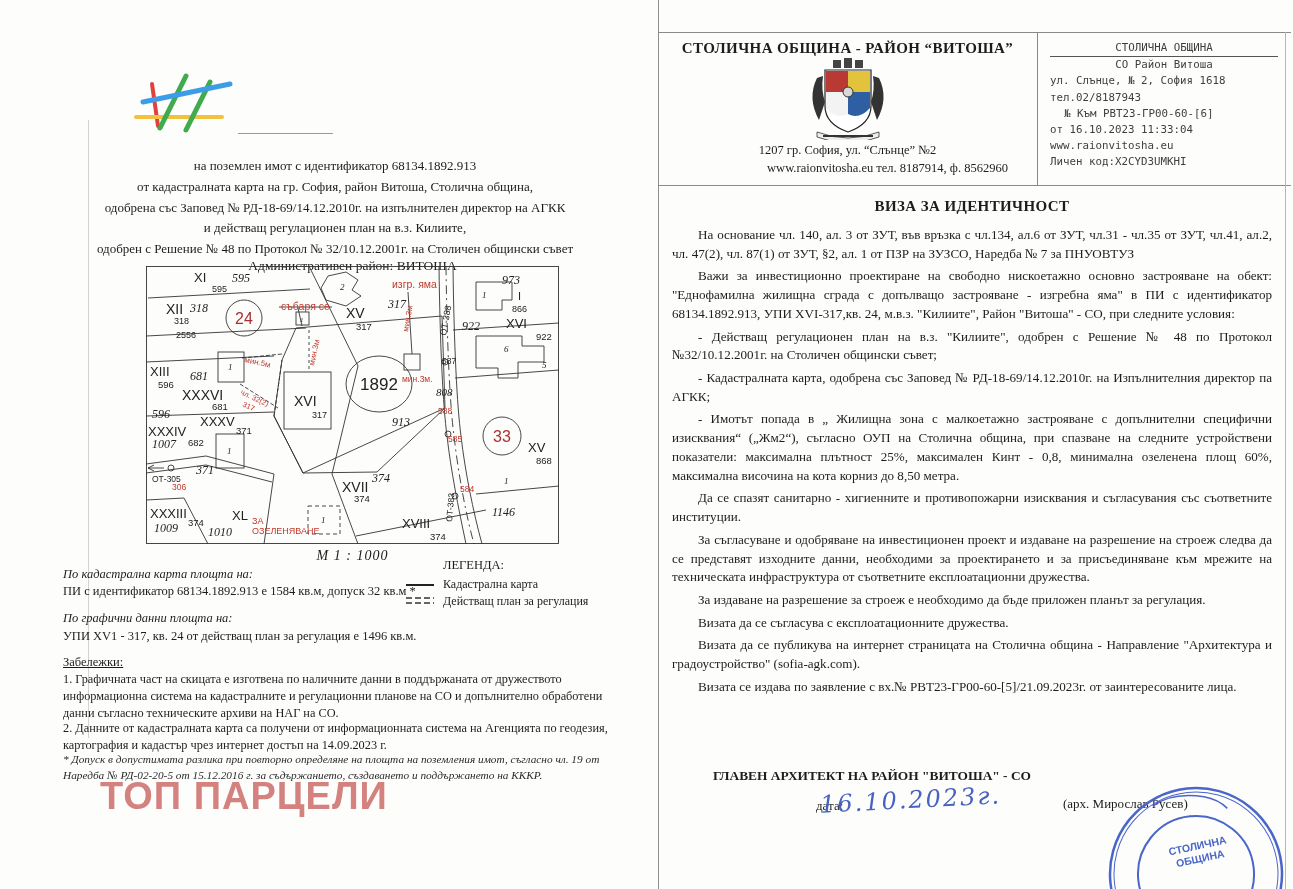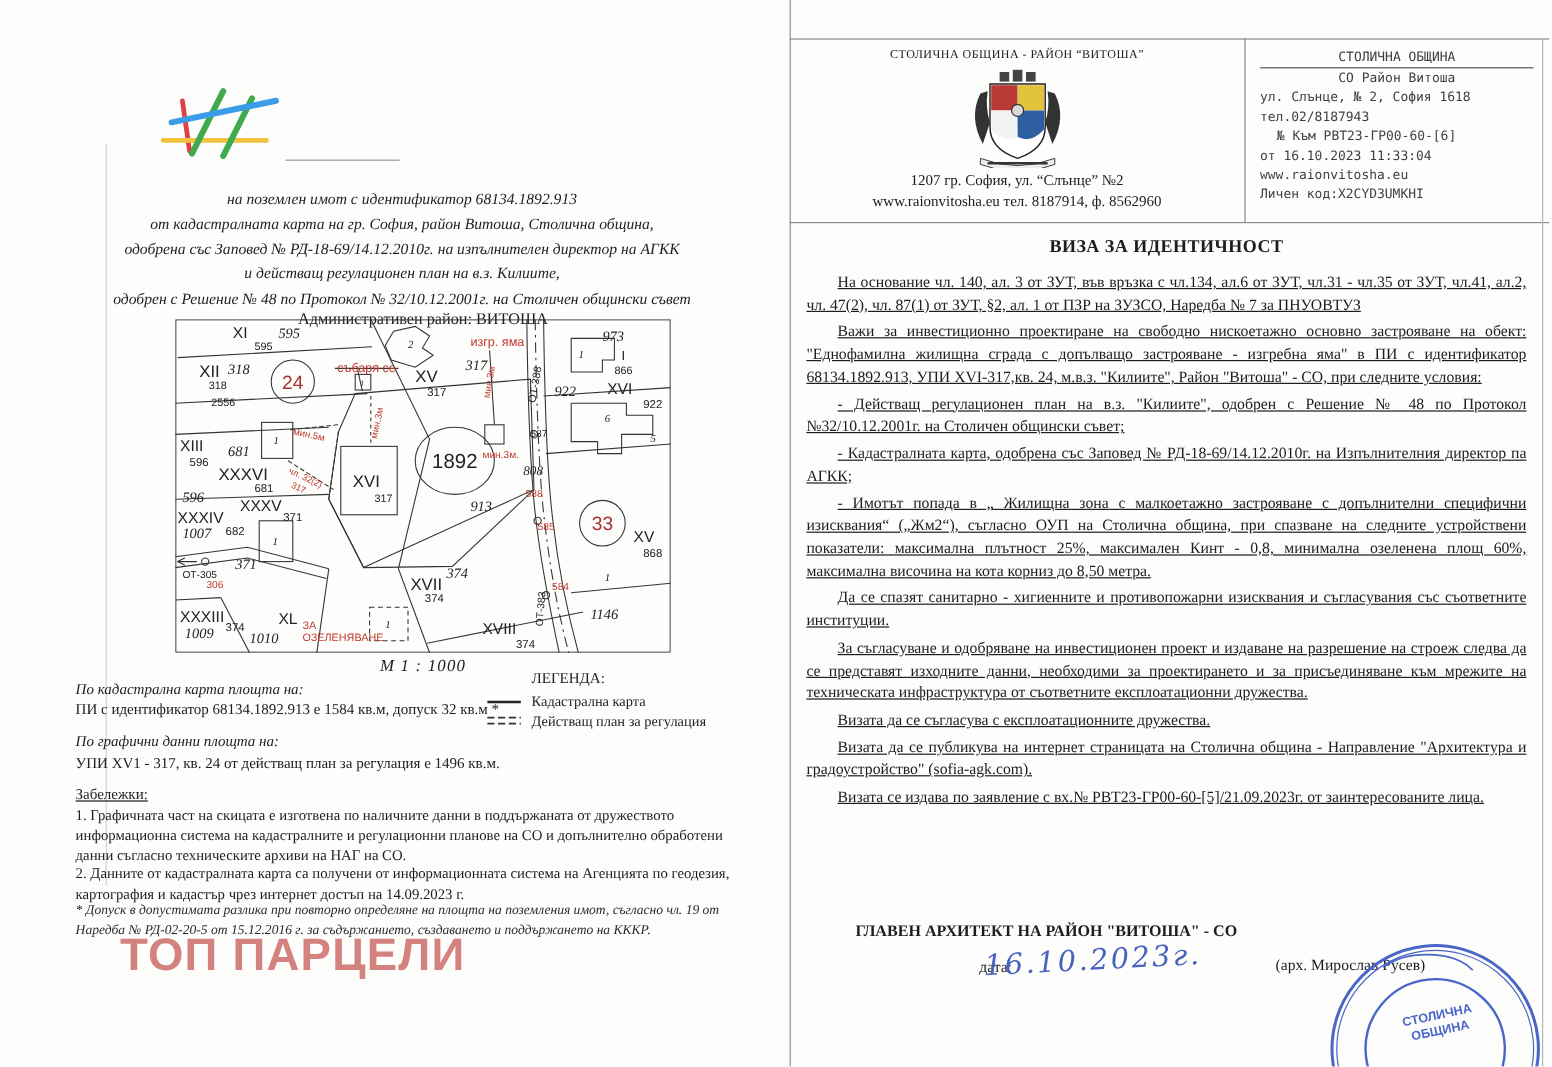--- a/index.html
+++ b/index.html
@@ -24,27 +24,27 @@
   .watermark{font-family:"Liberation Sans",sans-serif;font-weight:700;font-size:38px;
              color:#d4827f;letter-spacing:1px;}
   
   .map text{font-family:"Liberation Sans",sans-serif;fill:#222;}
   .map .ser{font-family:"Liberation Serif",serif;}
   .map .red{fill:#c0392b;}
   .map .dkred{fill:#a83232;}
   .map line,.map path,.map rect,.map circle,.map ellipse,.map polyline,.map polygon{
      stroke:#333;stroke-width:.9;fill:none;}
   
-  .org-title{font-size:10px;font-weight:400;letter-spacing:.4px;}
+  .org-title{font-size:15px;font-weight:700;letter-spacing:.4px;}
   .org-addr{font-size:12.5px;}
   .stamp{font-family:"DejaVu Sans Mono",monospace;font-size:10.8px;color:#3f3f3f;line-height:1.5;}
   .stamp .c{text-align:center;}
   .stamp .rule{border-bottom:1px solid #555;}
   .visa-title{font-size:15px;font-weight:700;letter-spacing:.4px;}
-  .bodytxt p{margin:0 0 4px 0;font-size:13.1px;line-height:1.43;text-align:justify;text-indent:26px;text-decoration:underline;}
+  .bodytxt p{margin:0 0 4px 0;font-size:13.1px;line-height:1.43;text-align:justify;text-indent:26px;}
   .sigtitle{font-size:13.4px;font-weight:700;}
   .datelabel{font-size:13px;}
   .handwrite{font-family:"DejaVu Serif",serif;font-style:italic;font-size:24px;color:#4862c0;
              letter-spacing:2px;transform:rotate(-3deg);display:inline-block;}
   .architect{font-size:13px;}
 </style>
 </head>
 <body>
 
 <div id="canvas">
@@ -55,21 +55,21 @@
       <line x1="24" y1="12" x2="30" y2="54" stroke="#e04040" stroke-width="4" stroke-linecap="round"></line>
       <line x1="8" y1="45" x2="94" y2="45" stroke="#f2c23e" stroke-width="4" stroke-linecap="round"></line>
       <line x1="32" y1="56" x2="58" y2="4" stroke="#3faa4e" stroke-width="5" stroke-linecap="round"></line>
       <line x1="58" y1="58" x2="82" y2="10" stroke="#3faa4e" stroke-width="5" stroke-linecap="round"></line>
       <line x1="15" y1="30" x2="102" y2="12" stroke="#3b9de8" stroke-width="5" stroke-linecap="round"></line>
     </svg>
     <div class="line" style="left:238px;top:133px;width:95px;height:1px;background:#9a9a9a;"></div>
 
     <div class="abs" style="left:88px;top:120px;width:1px;height:618px;background:#d3d3d3;"></div>
 
-    <div class="abs ctr sketch-sub" style="left:35px;top:156px;width:600px;font-style:italic;">
+    <div class="abs ctr sketch-sub" style="left:35px;top:156px;width:600px;">
       <div>на поземлен имот с идентификатор 68134.1892.913</div>
       <div>от кадастралната карта на гр. София, район Витоша, Столична община,</div>
       <div>одобрена със Заповед № РД-18-69/14.12.2010г. на изпълнителен директор на АГКК</div>
       <div>и действащ регулационен план на в.з. Килиите,</div>
       <div>одобрен с Решение № 48 по Протокол № 32/10.12.2001г. на Столичен общински съвет</div>
     </div>
 
     <div class="abs ctr admin" style="left:146px;top:258px;width:413px;">Административен район: ВИТОША</div>
 
     <svg class="abs map" style="left:146px;top:266px;" width="413" height="278" viewBox="0 0 413 278">
@@ -250,21 +250,21 @@
       <rect x="45" y="13" width="22" height="21" fill="#e3c23c"></rect>
       <path d="M23,34 L45,34 L45,56 Q34,62 23,50 Z" fill="#f3f3f3"></path>
       <path d="M45,34 L67,34 L67,50 Q56,62 45,56 Z" fill="#2e5fa3"></path>
       <circle cx="45" cy="34" r="5" fill="#d8d8d8" stroke="#333" stroke-width="1"></circle>
       <path d="M14,20 Q4,40 16,62 Q20,50 22,44 Q18,32 20,18 Z" fill="#333"></path>
       <path d="M76,20 Q86,40 74,62 Q70,50 68,44 Q72,32 70,18 Z" fill="#333"></path>
       <path d="M14,74 Q45,86 76,74 L76,79 Q45,91 14,79 Z" fill="#eee" stroke="#333" stroke-width="0.8"></path>
       <line x1="20" y1="78" x2="70" y2="78" stroke="#333" stroke-width="2"></line>
     </svg>
     <div class="abs ctr org-addr" style="left:0;top:143px;width:379px;">1207 гр. София, ул. “Слънце” №2</div>
-    <div class="abs ctr org-addr" style="left:0;top:161px;width:379px;">www.raionvitosha.eu    тел. 8187914, ф. 8562960</div>
+    <div class="abs ctr org-addr" style="left:0;top:161px;width:379px;padding-left:40px;">www.raionvitosha.eu    тел. 8187914, ф. 8562960</div>
 
     <div class="abs stamp" style="left:392px;top:40px;width:228px;">
       <div class="c rule">СТОЛИЧНА ОБЩИНА</div>
       <div class="c">СО Район Витоша</div>
       <div>ул. Слънце, № 2, София 1618</div>
       <div>тел.02/8187943</div>
       <div style="padding-left:14px;">№ Към РВТ23-ГР00-60-[6]</div>
       <div>от 16.10.2023 11:33:04</div>
       <div>www.raionvitosha.eu</div>
       <div>Личен код:X2CYD3UMKHI</div>
@@ -272,20 +272,21 @@
 
     <div class="abs ctr visa-title" style="left:14px;top:198px;width:600px;">ВИЗА ЗА ИДЕНТИЧНОСТ</div>
     <div class="abs bodytxt" style="left:14px;top:226px;width:600px;">
       <p>На основание чл. 140, ал. 3 от ЗУТ, във връзка с  чл.134, ал.6 от ЗУТ, чл.31 - чл.35 от ЗУТ, чл.41, ал.2, чл. 47(2), чл. 87(1) от ЗУТ, §2, ал. 1 от ПЗР на ЗУЗСО, Наредба № 7 за ПНУОВТУЗ</p>
       <p>Важи за инвестиционно проектиране на свободно нискоетажно основно застрояване на обект: "Еднофамилна жилищна сграда с допълващо застрояване - изгребна яма" в ПИ с идентификатор 68134.1892.913, УПИ XVI-317,кв. 24, м.в.з. "Килиите", Район "Витоша" - СО, при следните условия:</p>
       <p>- Действащ регулационен план на в.з. "Килиите", одобрен с Решение № 48  по Протокол №32/10.12.2001г. на Столичен общински съвет;</p>
       <p>- Кадастралната карта, одобрена със Заповед № РД-18-69/14.12.2010г. на Изпълнителния директор па АГКК;</p>
       <p>- Имотът попада в „ Жилищна зона с малкоетажно застрояване с допълнителни специфични изисквания“ („Жм2“), съгласно ОУП на Столична община,  при спазване на следните устройствени показатели: максимална плътност 25%, максимален Кинт - 0,8, минимална озеленена площ 60%, максимална височина на кота корниз до 8,50 метра.</p>
       <p>Да се спазят санитарно - хигиенните и противопожарни изисквания и съгласувания със съответните институции.</p>
       <p>За съгласуване и одобряване на инвестиционен проект и издаване на разрешение на строеж следва да се представят изходните данни, необходими за проектирането и за присъединяване към мрежите на техническата инфраструктура от съответните експлоатационни дружества.</p>
+      <p>За издаване на разрешение за строеж е необходимо да бъде приложен планът за регулация.</p>
       <p>Визата да се съгласува с експлоатационните дружества.</p>
       <p>Визата да се публикува на интернет страницата на Столична община  - Направление "Архитектура и градоустройство" (sofia-agk.com).</p>
       <p>Визата се издава по заявление с вх.№ РВТ23-ГР00-60-[5]/21.09.2023г. от заинтересованите лица.</p>
     </div>
 
     <div class="abs sigtitle" style="left:55px;top:768px;">ГЛАВЕН АРХИТЕКТ НА РАЙОН "ВИТОША" - СО</div>
     <div class="abs datelabel" style="left:124px;top:798px;margin-left:34px;">дата:</div>
     <div class="abs" style="left:162px;top:786px;"><span class="handwrite">16.10.2023г.</span></div>
     <div class="abs architect" style="left:405px;top:796px;">(арх. Мирослав Русев)</div>
 

